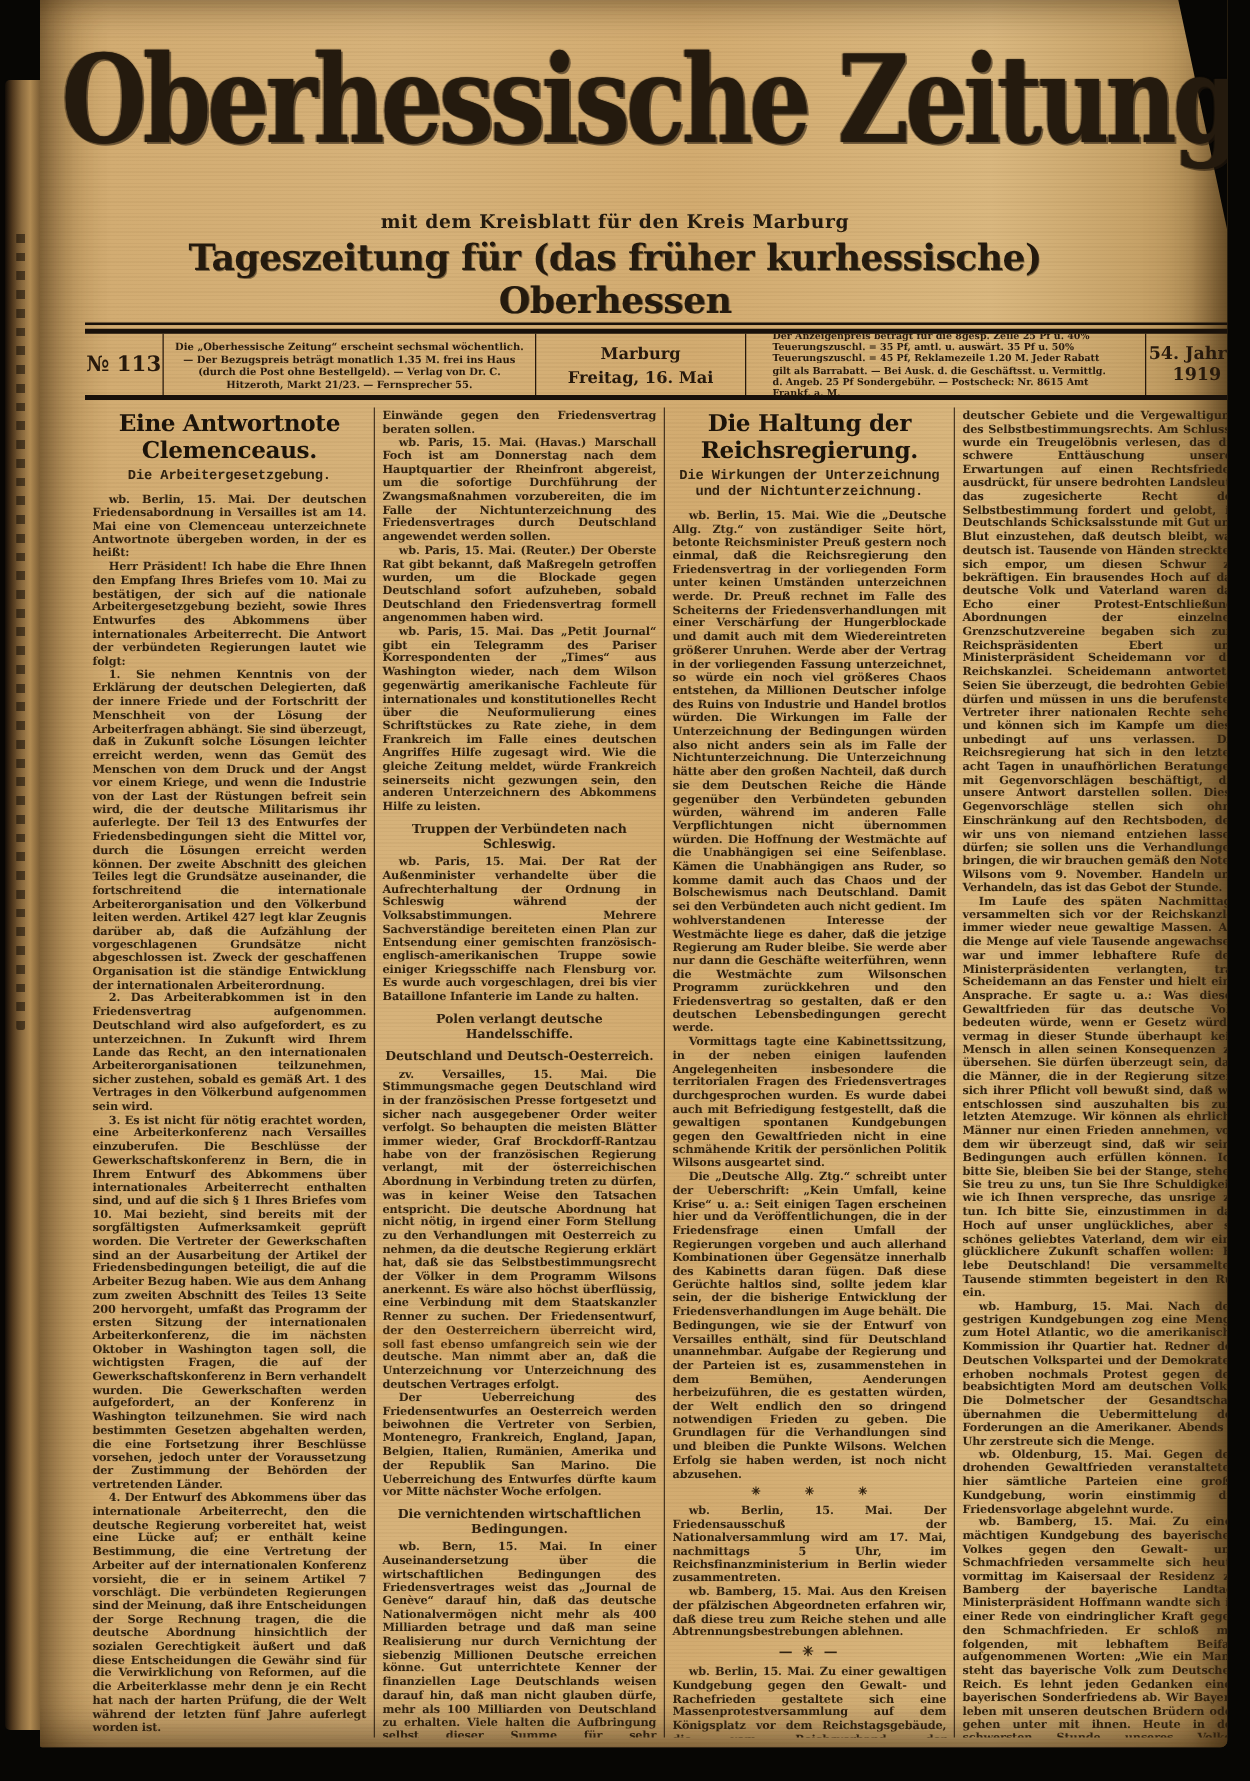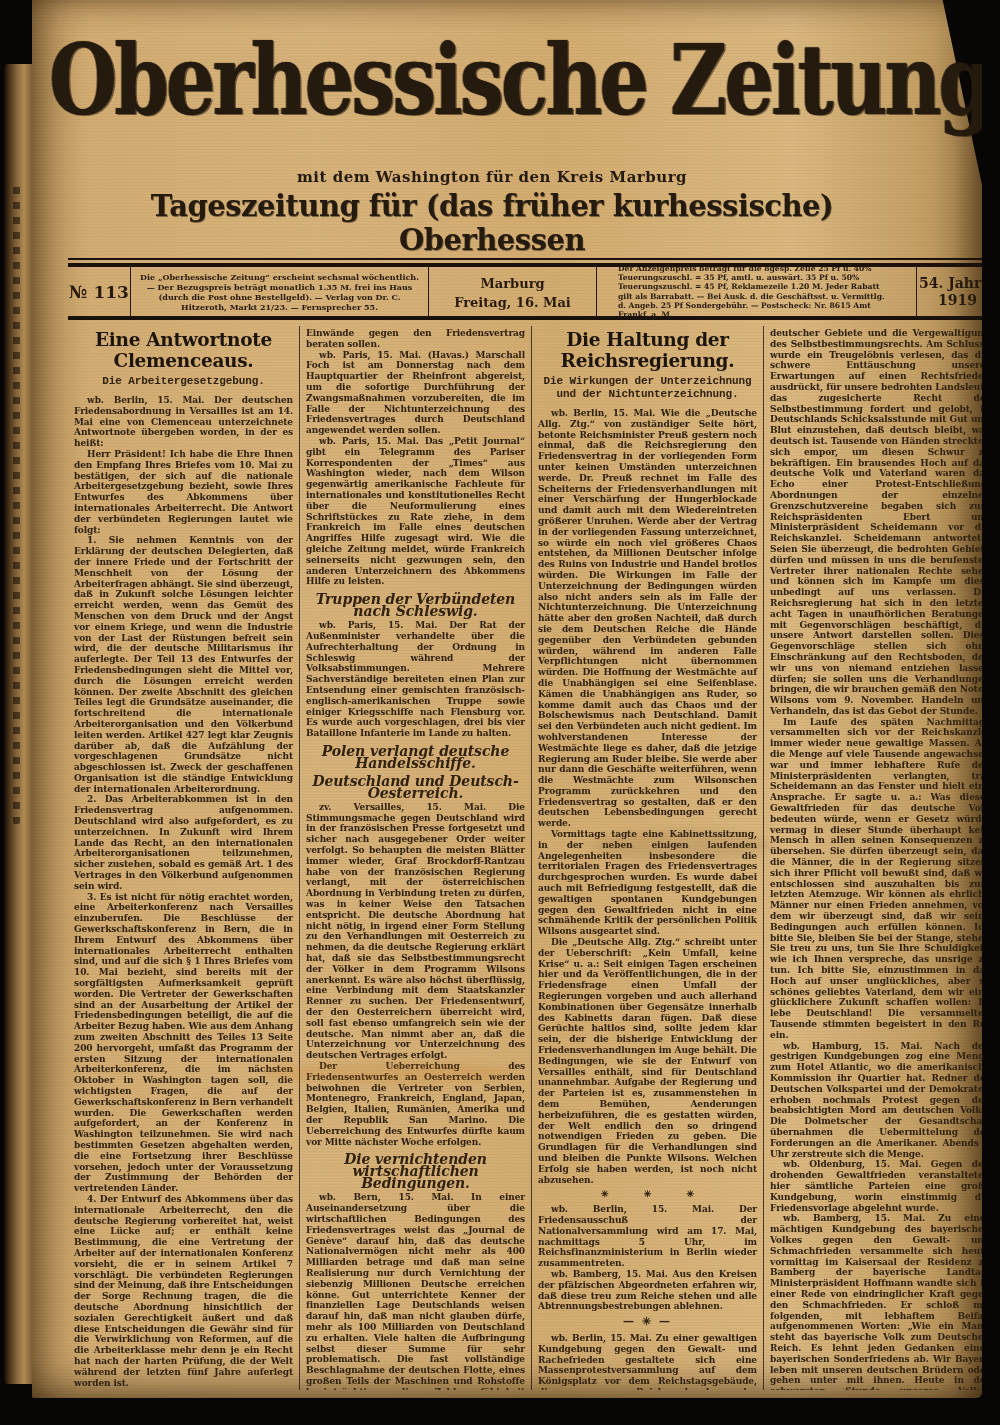--- a/index.html
+++ b/index.html
@@ -75,39 +75,39 @@
   }
   .col{
     flex:0 0 232px;box-sizing:border-box;padding:2px 6px 0 6px;overflow:hidden;
     border-right:1px solid rgba(35,24,12,.8);
     font-size:9px;line-height:10.8px;text-align:justify;font-weight:bold;
     letter-spacing:-.1px;
   }
   .col:last-child{border-right:none;}
   .b-h1{font-size:18.5px;line-height:21px;text-align:center;margin:1px 0 4px;color:#1d140a;letter-spacing:-.3px;}
   .b-h2{font-size:11px;line-height:13px;text-align:center;margin:0 0 7px;font-family:Liberation Mono, monospace;}
-  .b-h3{font-size:14px;line-height:12px;text-align:center;margin:6px 0 3px;font-style:italic;}
+  .b-h3{font-size:10px;line-height:12px;text-align:center;margin:6px 0 3px;}
   .b-p{text-indent:13px;margin:0;}
   .b-pc{text-indent:0;margin:0;}
   .b-stars{text-align:center;letter-spacing:16px;text-indent:16px;margin:4px 0;font-size:9px;}
   .b-div{text-align:center;margin:5px 0;font-size:11px;letter-spacing:2px;}
 </style>
 </head>
 <body>
 
 <div class="spine">
   <div class="spine-marks"></div>
 </div>
 
 <div class="page">
   <div class="corner-tr"></div>
 
   <header class="masthead">
     <div class="mast-title">Oberhessische Zeitung</div>
-    <div class="mast-sub">mit dem Washington für den Kreis Marburg</div>
+    <div class="mast-sub">mit dem Kreisblatt für den Kreis Marburg</div>
     <div class="mast-tag">Tageszeitung für (das früher kurhessische) Oberhessen</div>
   </header>
 
   <div class="infobar">
     <div class="ib-cell ib-issue">№ 113</div>
     <div class="ib-cell ib-pub">Die „Oberhessische Zeitung“ erscheint sechsmal wöchentlich. — Der Bezugspreis beträgt monatlich 1.35 M. frei ins Haus (durch die Post ohne Bestellgeld). — Verlag von Dr. C. Hitzeroth, Markt 21/23. — Fernsprecher 55.</div>
     <div class="ib-cell ib-date">
       <div class="ib-city">Marburg</div>
       <div class="ib-day">Freitag, 16. Mai</div>
     </div>
@@ -125,20 +125,21 @@
         <div class="b-p">wb. Berlin, 15. Mai. Der deutschen Friedensabordnung in Versailles ist am 14. Mai eine von Clemenceau unterzeichnete Antwortnote übergeben worden, in der es heißt:</div>
         <div class="b-p">Herr Präsident! Ich habe die Ehre Ihnen den Empfang Ihres Briefes vom 10. Mai zu bestätigen, der sich auf die nationale Arbeitergesetzgebung bezieht, sowie Ihres Entwurfes des Abkommens über internationales Arbeiterrecht. Die Antwort der verbündeten Regierungen lautet wie folgt:</div>
         <div class="b-p">1. Sie nehmen Kenntnis von der Erklärung der deutschen Delegierten, daß der innere Friede und der Fortschritt der Menschheit von der Lösung der Arbeiterfragen abhängt. Sie sind überzeugt, daß in Zukunft solche Lösungen leichter erreicht werden, wenn das Gemüt des Menschen von dem Druck und der Angst vor einem Kriege, und wenn die Industrie von der Last der Rüstungen befreit sein wird, die der deutsche Militarismus ihr auferlegte. Der Teil 13 des Entwurfes der Friedensbedingungen sieht die Mittel vor, durch die Lösungen erreicht werden können. Der zweite Abschnitt des gleichen Teiles legt die Grundsätze auseinander, die fortschreitend die internationale Arbeiterorganisation und den Völkerbund leiten werden. Artikel 427 legt klar Zeugnis darüber ab, daß die Aufzählung der vorgeschlagenen Grundsätze nicht abgeschlossen ist. Zweck der geschaffenen Organisation ist die ständige Entwicklung der internationalen Arbeiterordnung.</div>
         <div class="b-p">2. Das Arbeiterabkommen ist in den Friedensvertrag aufgenommen. Deutschland wird also aufgefordert, es zu unterzeichnen. In Zukunft wird Ihrem Lande das Recht, an den internationalen Arbeiterorganisationen teilzunehmen, sicher zustehen, sobald es gemäß Art. 1 des Vertrages in den Völkerbund aufgenommen sein wird.</div>
         <div class="b-p">3. Es ist nicht für nötig erachtet worden, eine Arbeiterkonferenz nach Versailles einzuberufen. Die Beschlüsse der Gewerkschaftskonferenz in Bern, die in Ihrem Entwurf des Abkommens über internationales Arbeiterrecht enthalten sind, und auf die sich § 1 Ihres Briefes vom 10. Mai bezieht, sind bereits mit der sorgfältigsten Aufmerksamkeit geprüft worden. Die Vertreter der Gewerkschaften sind an der Ausarbeitung der Artikel der Friedensbedingungen beteiligt, die auf die Arbeiter Bezug haben. Wie aus dem Anhang zum zweiten Abschnitt des Teiles 13 Seite 200 hervorgeht, umfaßt das Programm der ersten Sitzung der internationalen Arbeiterkonferenz, die im nächsten Oktober in Washington tagen soll, die wichtigsten Fragen, die auf der Gewerkschaftskonferenz in Bern verhandelt wurden. Die Gewerkschaften werden aufgefordert, an der Konferenz in Washington teilzunehmen. Sie wird nach bestimmten Gesetzen abgehalten werden, die eine Fortsetzung ihrer Beschlüsse vorsehen, jedoch unter der Voraussetzung der Zustimmung der Behörden der vertretenden Länder.</div>
         <div class="b-p">4. Der Entwurf des Abkommens über das internationale Arbeiterrecht, den die deutsche Regierung vorbereitet hat, weist eine Lücke auf; er enthält keine Bestimmung, die eine Vertretung der Arbeiter auf der internationalen Konferenz vorsieht, die er in seinem Artikel 7 vorschlägt. Die verbündeten Regierungen sind der Meinung, daß ihre Entscheidungen der Sorge Rechnung tragen, die die deutsche Abordnung hinsichtlich der sozialen Gerechtigkeit äußert und daß diese Entscheidungen die Gewähr sind für die Verwirklichung von Reformen, auf die die Arbeiterklasse mehr denn je ein Recht hat nach der harten Prüfung, die der Welt während der letzten fünf Jahre auferlegt worden ist.</div>
       </div>
     <div class="col">
         <div class="b-pc">Einwände gegen den Friedensvertrag beraten sollen.</div>
         <div class="b-p">wb. Paris, 15. Mai. (Havas.) Marschall Foch ist am Donnerstag nach dem Hauptquartier der Rheinfront abgereist, um die sofortige Durchführung der Zwangsmaßnahmen vorzubereiten, die im Falle der Nichtunterzeichnung des Friedensvertrages durch Deutschland angewendet werden sollen.</div>
+        <div class="b-p">wb. Paris, 15. Mai. (Reuter.) Der Oberste Rat gibt bekannt, daß Maßregeln getroffen wurden, um die Blockade gegen Deutschland sofort aufzuheben, sobald Deutschland den Friedensvertrag formell angenommen haben wird.</div>
         <div class="b-p">wb. Paris, 15. Mai. Das „Petit Journal“ gibt ein Telegramm des Pariser Korrespondenten der „Times“ aus Washington wieder, nach dem Wilson gegenwärtig amerikanische Fachleute für internationales und konstitutionelles Recht über die Neuformulierung eines Schriftstückes zu Rate ziehe, in dem Frankreich im Falle eines deutschen Angriffes Hilfe zugesagt wird. Wie die gleiche Zeitung meldet, würde Frankreich seinerseits nicht gezwungen sein, den anderen Unterzeichnern des Abkommens Hilfe zu leisten.</div>
         <div class="b-h3">Truppen der Verbündeten nach Schleswig.</div>
         <div class="b-p">wb. Paris, 15. Mai. Der Rat der Außenminister verhandelte über die Aufrechterhaltung der Ordnung in Schleswig während der Volksabstimmungen. Mehrere Sachverständige bereiteten einen Plan zur Entsendung einer gemischten französisch-englisch-amerikanischen Truppe sowie einiger Kriegsschiffe nach Flensburg vor. Es wurde auch vorgeschlagen, drei bis vier Bataillone Infanterie im Lande zu halten.</div>
         <div class="b-h3">Polen verlangt deutsche Handelsschiffe.</div>
         <div class="b-h3">Deutschland und Deutsch-Oesterreich.</div>
         <div class="b-p">zv. Versailles, 15. Mai. Die Stimmungsmache gegen Deutschland wird in der französischen Presse fortgesetzt und sicher nach ausgegebener Order weiter verfolgt. So behaupten die meisten Blätter immer wieder, Graf Brockdorff-Rantzau habe von der französischen Regierung verlangt, mit der österreichischen Abordnung in Verbindung treten zu dürfen, was in keiner Weise den Tatsachen entspricht. Die deutsche Abordnung hat nicht nötig, in irgend einer Form Stellung zu den Verhandlungen mit Oesterreich zu nehmen, da die deutsche Regierung erklärt hat, daß sie das Selbstbestimmungsrecht der Völker in dem Programm Wilsons anerkennt. Es wäre also höchst überflüssig, eine Verbindung mit dem Staatskanzler Renner zu suchen. Der Friedensentwurf, der den Oesterreichern überreicht wird, soll fast ebenso umfangreich sein wie der deutsche. Man nimmt aber an, daß die Unterzeichnung vor Unterzeichnung des deutschen Vertrages erfolgt.</div>
         <div class="b-p">Der Ueberreichung des Friedensentwurfes an Oesterreich werden beiwohnen die Vertreter von Serbien, Montenegro, Frankreich, England, Japan, Belgien, Italien, Rumänien, Amerika und der Republik San Marino. Die Ueberreichung des Entwurfes dürfte kaum vor Mitte nächster Woche erfolgen.</div>
         <div class="b-h3">Die vernichtenden wirtschaftlichen Bedingungen.</div>
         <div class="b-p">wb. Bern, 15. Mai. In einer Auseinandersetzung über die wirtschaftlichen Bedingungen des Friedensvertrages weist das „Journal de Genève“ darauf hin, daß das deutsche Nationalvermögen nicht mehr als 400 Milliarden betrage und daß man seine Realisierung nur durch Vernichtung der siebenzig Millionen Deutsche erreichen könne. Gut unterrichtete Kenner der finanziellen Lage Deutschlands weisen darauf hin, daß man nicht glauben dürfe, mehr als 100 Milliarden von Deutschland zu erhalten. Viele halten die Aufbringung selbst dieser Summe für sehr problematisch. Die fast vollständige Beschlagnahme der deutschen Flotte, eines großen Teils der Maschinen und Rohstoffe beeinträchtige die Zahlungsfähigkeit Deutschlands in erheblicher Weise. Aus diesem Grunde urteilten viele Leute, die an sich von der Notwendigkeit der Entschädigung durch Deutschland überzeugt seien, daß der Friedensvertrag zwar nicht zu hart, aber ungeschickt sei, weil er nicht die gebührende Rücksicht auf die notwendige wirtschaftliche Zusammenarbeit im neuen Europa nähme. Das hieße nichts anderes, als die Henne, die die goldenen Eier legt, töten. Das Blatt meint, es werde große Mühe kosten, die von Brockdorff-Rantzau in seiner letzten Note gemachten Einwände in allen Einzelheiten zu widerlegen.</div>
       </div>

